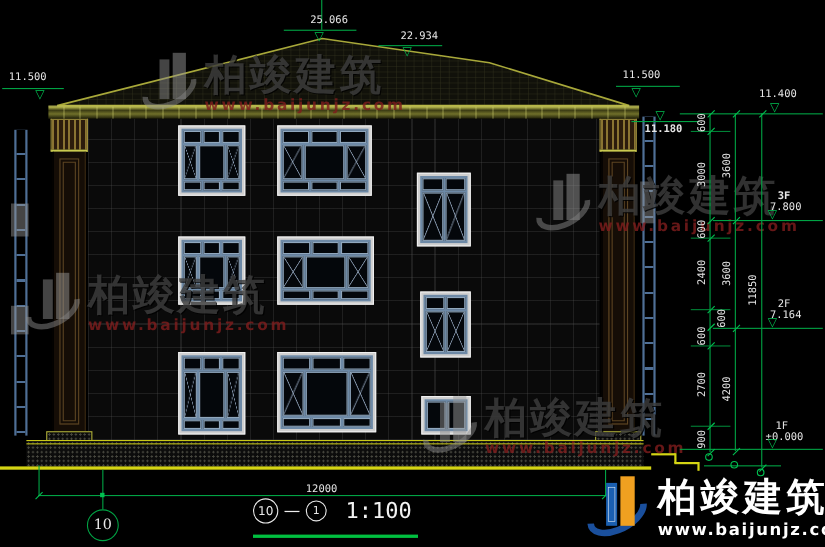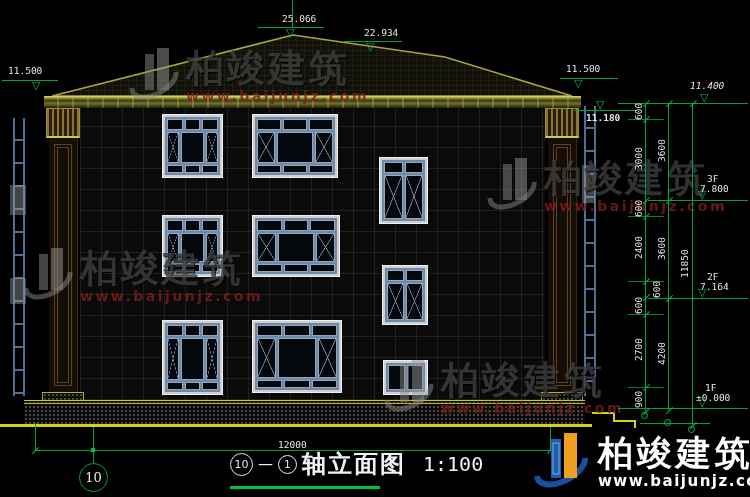--- a/index.html
+++ b/index.html
@@ -275,30 +275,30 @@
   <div class="tri ann" style="left:32px;top:80px;">▽</div>
 
   <div class="ytext ann" style="left:566px;top:64px;">11.500</div>
   <div class="gline ann" style="left:560px;top:78px;width:58px;height:1px;"></div>
   <div class="tri ann" style="left:574px;top:78px;">▽</div>
 
   <div class="tri ann" style="left:596px;top:99px;">▽</div>
   <div class="gline ann" style="left:574px;top:110px;width:62px;height:1px;"></div>
   <div class="ytext ann" style="left:586px;top:113px;font-weight:bold;">11.180</div>
 
-  <div class="ytext ann" style="left:690px;top:81px;font-style:italic;">11.400</div>
+  <div class="ytext ann" style="left:690px;top:81px;">11.400</div>
   <div class="tri ann" style="left:700px;top:92px;">▽</div>
 
   <div class="gline ann" style="left:618px;top:103px;width:130px;height:1px;"></div>
   <div class="gline ann" style="left:648px;top:200px;width:100px;height:1px;"></div>
   <div class="gline ann" style="left:648px;top:298px;width:100px;height:1px;"></div>
   <div class="gline ann" style="left:618px;top:408px;width:130px;height:1px;"></div>
   <div class="gline ann" style="left:640px;top:423px;width:70px;height:1px;"></div>
 
-  <div class="ytext ann" style="left:707px;top:174px;">3F</div>
+  <div class="ytext ann" style="left:707px;top:174px;font-weight:bold;">3F</div>
   <div class="ytext ann" style="left:700px;top:184px;">7.800</div>
   <div class="tri ann" style="left:698px;top:189px;">▽</div>
 
   <div class="ytext ann" style="left:707px;top:272px;">2F</div>
   <div class="ytext ann" style="left:700px;top:282px;">7.164</div>
   <div class="tri ann" style="left:698px;top:287px;">▽</div>
 
   <div class="ytext ann" style="left:705px;top:383px;">1F</div>
   <div class="ytext ann" style="left:696px;top:393px;">±0.000</div>
   <div class="tri ann" style="left:698px;top:397px;">▽</div>
@@ -355,21 +355,20 @@
   <div class="tick ann" style="left:546px;top:450px;"></div>
   <div class="abs ann" style="left:91px;top:448px;width:4px;height:4px;background:#00c050;"></div>
   <div class="ytext ann" style="left:278px;top:440px;">12000</div>
 
   <div class="bubble">10</div>
 
   <div class="titlebar">
     <span class="circ" style="width:23px;height:23px;font-size:11px;">10</span>
     <span style="color:#eee;font-size:15px;">—</span>
     <span class="circ" style="width:19px;height:19px;font-size:10px;">1</span>
-    <span class="tname">轴立面图</span>
     <span class="tscale">1:100</span>
   </div>
   <div class="abs" style="left:230px;top:486px;width:150px;height:3px;background:#00c040;z-index:5;"></div>
 
   <div class="wm" style="left:128px;top:46px;">
     <svg width="52" height="60" viewBox="0 0 52 60">
       <path d="M4,42 a24,13 -28 1,0 44,-16" fill="none" stroke="#8a8a8a" stroke-width="5" opacity=".6"></path>
       <rect x="17" y="8" width="9" height="36" fill="#8a8a8a" opacity=".6"></rect>
       <rect x="29" y="2" width="12" height="42" fill="#9a9a9a" opacity=".6"></rect>
     </svg>

